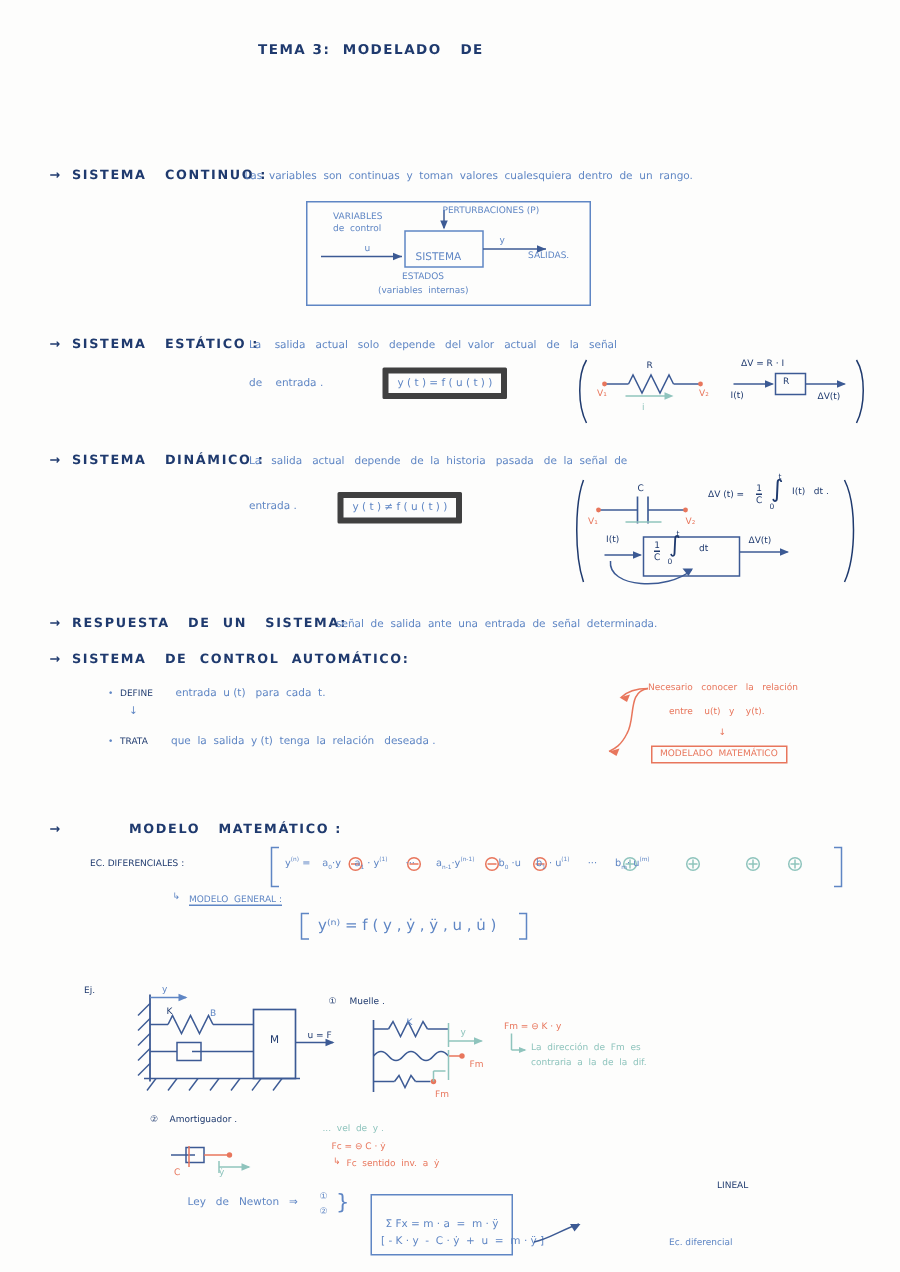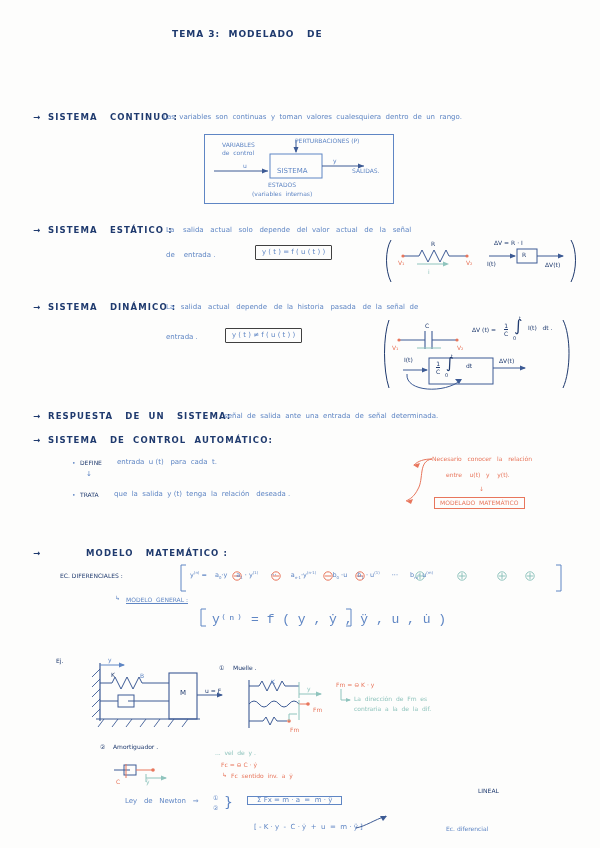--- a/index.html
+++ b/index.html
@@ -17,21 +17,21 @@
   .ink-red{color:#e8765c;}
   .ink-teal{color:#8fc4bd;}
 
   .head{font-weight:bold;letter-spacing:1.1px;}
   .sm{font-size:7px;}
   .xs{font-size:6px;}
   .md{font-size:8.5px;}
   .lg{font-size:11px;}
 
   .boxed{
-    border:1px solid #404040;padding:3px 6px;display:inline-block;
+    border:4px solid #404040;padding:3px 6px;display:inline-block;
     border-radius:1px;
   }
   .boxed-red{border:1px solid #e8765c;color:#e8765c;padding:2px 5px;display:inline-block;}
   .frame{border:1px solid #5f86c4;position:absolute;}
   svg{position:absolute;overflow:visible;}
   sup{font-size:60%;}
   sub{font-size:60%;}
 </style>
 </head>
 <body>
@@ -203,21 +203,21 @@
     <div class="t ink-blue" style="left:10px;top:7px;font-size:6.5px;">y<sup>(n)</sup> =<span style="padding-left:8px">a</span><sub>0</sub>·y<span style="padding-left:9px">a</span><sub>1</sub> · y<sup>(1)</sup><span style="padding-left:10px"></span> ···<span style="padding-left:12px"></span> a<sub>n-1</sub>·y<sup>(n-1)</sup><span style="padding-left:14px"></span> b<sub>0</sub> ·u<span style="padding-left:10px"></span>b<sub>1</sub> · u<sup>(1)</sup><span style="padding-left:10px"></span> ···<span style="padding-left:10px"></span> b<sub>m</sub>· u<sup>(m)</sup></div>
   </div>
 
   <div class="t ink-blue xs" style="left:115px;top:595px;">↳</div>
   <div class="t ink-blue xs" style="left:126px;top:597px;border-bottom:1px solid #5f86c4;">MODELO  GENERAL :</div>
   <div style="position:absolute;left:206px;top:611px;">
     <svg style="left:-6px;top:-3px;width:152px;height:20px;">
       <polyline points="6,1 1,1 1,18 6,18" fill="none" stroke="#5f86c4" stroke-width="1"></polyline>
       <polyline points="146,1 151,1 151,18 146,18" fill="none" stroke="#5f86c4" stroke-width="1"></polyline>
     </svg>
-    <div class="t ink-blue" style="left:6px;top:2px;font-size:13px;position:relative;font-family:Liberation Mono, monospace;">y⁽ⁿ⁾ = f ( y , ẏ , ÿ , u , u̇ )</div>
+    <div class="t ink-blue" style="left:6px;top:2px;font-size:10px;position:relative;">y⁽ⁿ⁾ = f ( y , ẏ , ÿ , u , u̇ )</div>
   </div>
 
   <div class="t ink-dark xs" style="left:56px;top:658px;">Ej.</div>
 
   <svg style="left:70px;top:655px;width:200px;height:75px;">
 
     <line x1="30" y1="8" x2="30" y2="66" stroke="#3c5a94" stroke-width="1.2"></line>
     <g stroke="#3c5a94" stroke-width="0.9">
       <line x1="30" y1="14" x2="22" y2="22"></line>
       <line x1="30" y1="24" x2="22" y2="32"></line>
@@ -314,21 +314,21 @@
 
   <div class="t ink-red xs" style="left:221px;top:762px;">Fc = ⊖ C · ẏ</div>
   <div class="t ink-red xs" style="left:222px;top:772px;">↳</div>
   <div class="t ink-red xs" style="left:231px;top:773px;">Fc  sentido  inv.  a  ẏ</div>
 
   <div class="t ink-blue sm" style="left:125px;top:798px;">Ley   de   Newton   ⇒</div>
   <div class="t ink-blue xs" style="left:213px;top:795px;">①</div>
   <div class="t ink-blue xs" style="left:213px;top:805px;">②</div>
   <div class="t ink-blue" style="left:224px;top:795px;font-size:14px;">}</div>
 
-  <div class="t ink-blue sm" style="left:247px;top:796px;border:1px solid #5f86c4;padding:0 9px;">Σ Fx = m · a  =  m · ÿ</div>
+  <div class="t ink-blue sm" style="left:247px;top:796px;border:1px solid #5f86c4;padding:16px 9px;">Σ Fx = m · a  =  m · ÿ</div>
   <div class="t ink-blue sm" style="left:254px;top:824px;">[ - K · y  -  C · ẏ  +  u  =  m · ÿ ]</div>
 
   <svg style="left:354px;top:812px;width:36px;height:20px;">
     <path d="M2,16 C12,14 20,8 32,4" fill="none" stroke="#3c5a94" stroke-width="1"></path>
     <polygon points="33,4 26,4 29,9" fill="#3c5a94"></polygon>
   </svg>
 
   <div class="t ink-dark xs" style="left:478px;top:788px;">LINEAL</div>
   <div class="t ink-blue xs" style="left:446px;top:826px;">Ec. diferencial</div>
 

